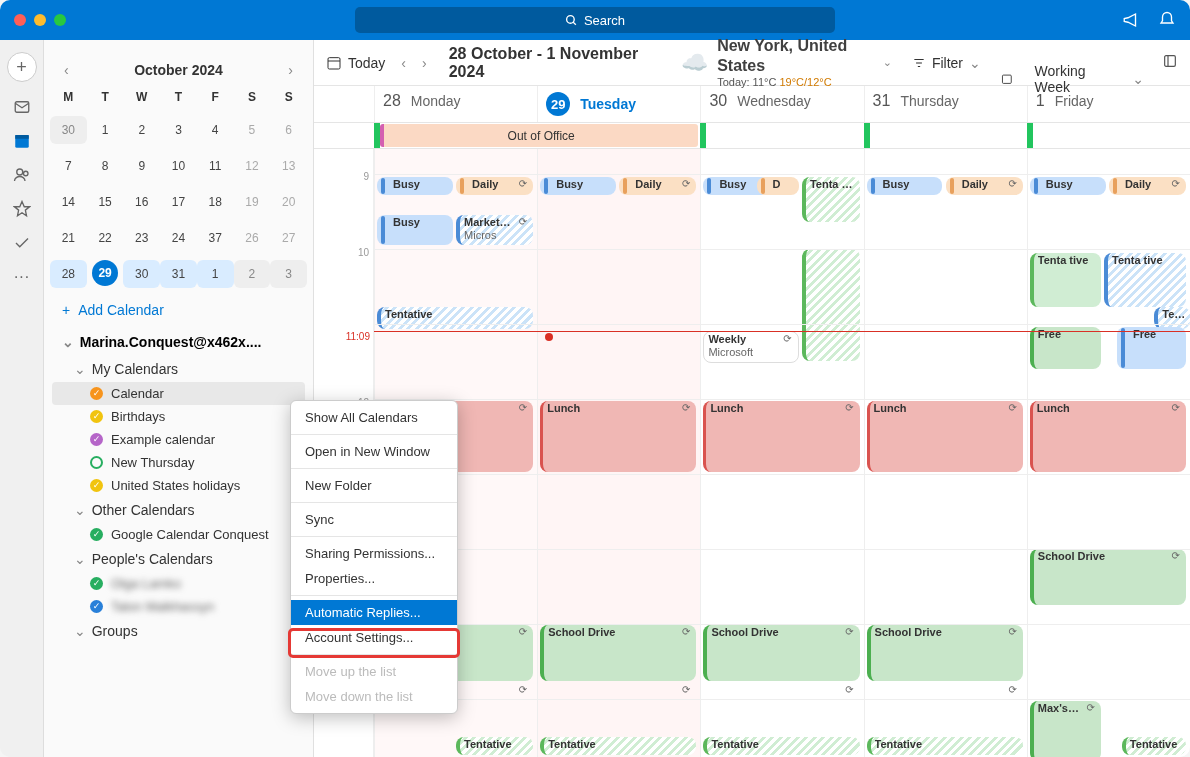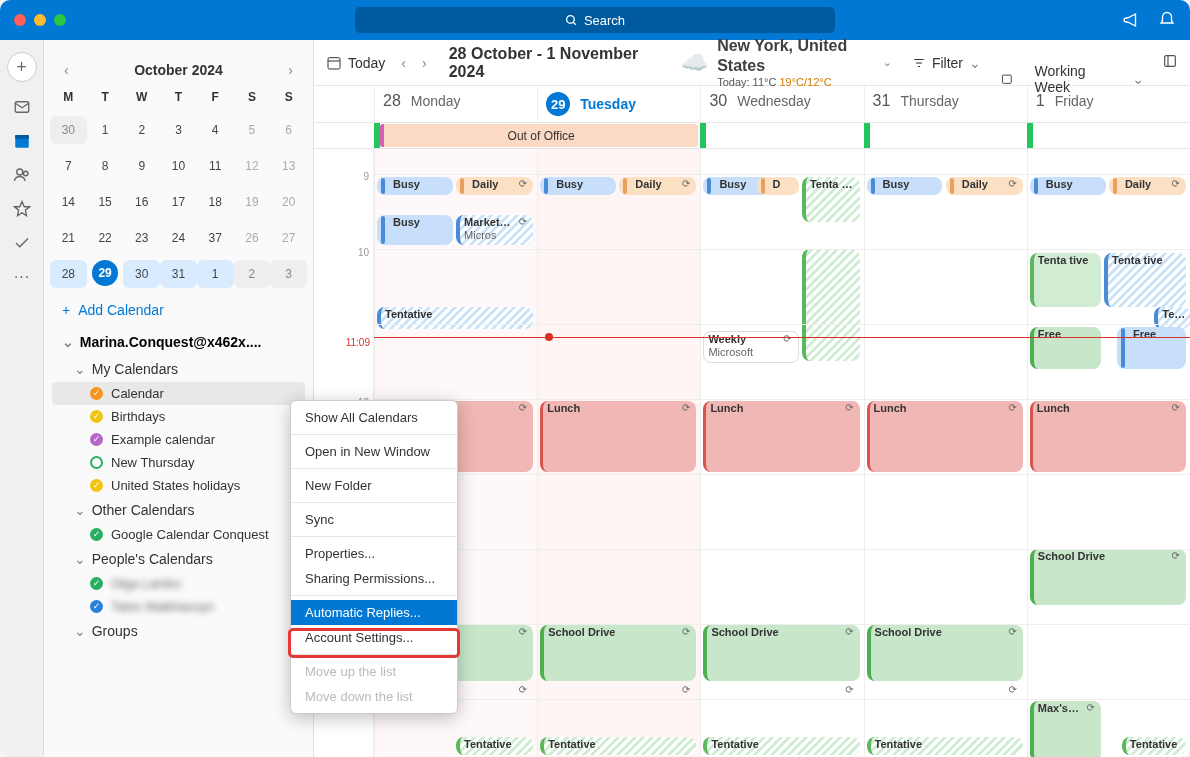--- a/index.html
+++ b/index.html
@@ -554,39 +554,39 @@
 
       <div class="hrline" style="top:25px"></div>
       <div class="hrline" style="top:100px"></div>
       <div class="hrline" style="top:175px"></div>
       <div class="hrline" style="top:250px"></div>
       <div class="hrline" style="top:325px"></div>
       <div class="hrline" style="top:400px"></div>
       <div class="hrline" style="top:475px"></div>
       <div class="hrline" style="top:550px"></div>
 
-      <div class="nowline" style="top:188px">
+      <div class="nowline" style="top:182px">
         <span class="nowlabel">11:09</span>
       </div>
       <div class="nowdot" style="top:188px; left:calc(60px + 20%)"></div>
     </div>
   </div>
 </div>
 
 <div class="ctxmenu" id="ctxmenu">
     <div class="ctxitem">Show All Calendars</div>
     <div class="ctxsep"></div>
     <div class="ctxitem">Open in New Window</div>
     <div class="ctxsep"></div>
     <div class="ctxitem">New Folder</div>
     <div class="ctxsep"></div>
     <div class="ctxitem">Sync</div>
     <div class="ctxsep"></div>
+    <div class="ctxitem">Sharing Permissions...</div>
     <div class="ctxitem">Properties...</div>
-    <div class="ctxitem">Sharing Permissions...</div>
     <div class="ctxsep"></div>
     <div class="ctxitem hl">Automatic Replies...</div>
     <div class="ctxitem">Account Settings...</div>
     <div class="ctxsep"></div>
     <div class="ctxitem disabled">Move up the list</div>
     <div class="ctxitem disabled">Move down the list</div>
   </div>
 <div class="redbox"></div>
 
 </body></html>

